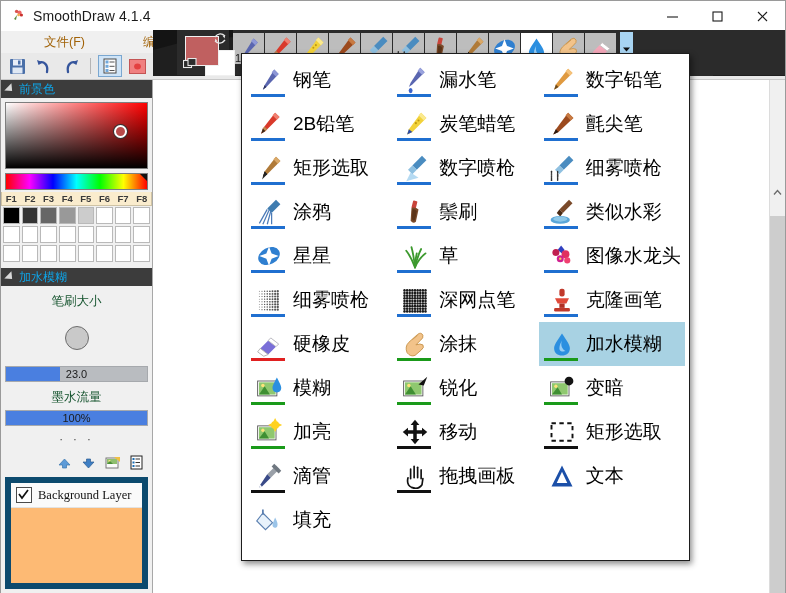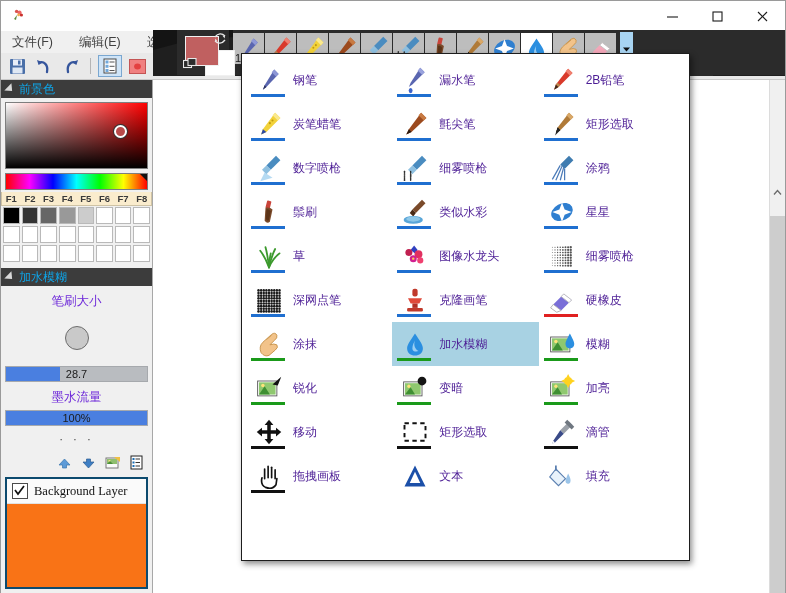--- a/index.html
+++ b/index.html
@@ -15,21 +15,21 @@
   .titlebar{height:30px;display:flex;align-items:center;background:#ffffff;position:relative;}
   .title-icon{width:16px;height:16px;margin-left:9px;margin-right:7px;position:relative;flex:none;}
   .title-icon .flower{position:absolute;left:1px;top:0px;width:14px;height:14px;}
   .title-text{font-size:14px;color:#1b1b1b;letter-spacing:.1px;}
   .wbtns{position:absolute;right:0;top:0;height:30px;display:flex;}
   .wbtn{width:45px;height:30px;display:flex;align-items:center;justify-content:center;cursor:default;}
   .wbtn svg{display:block;}
 
   
   .menubar{height:22px;display:flex;align-items:center;background:#f0f0f0;padding-left:8px;gap:20px;}
-  .menu-item{font-size:12.5px;color:#404040;cursor:default;padding:2px 3px;}
+  .menu-item{font-size:12.5px;color:#a16207;cursor:default;padding:2px 3px;margin-left:32px;}
 
   
   .icontool{height:26px;background:#e9e9e9;display:flex;align-items:center;padding-left:4px;gap:3px;
             border-bottom:1px solid #c8c8c8;}
   .itbtn{width:24px;height:22px;display:flex;align-items:center;justify-content:center;}
   .itbtn.sel{background:#cfe4f7;border:1px solid #7aa7d0;box-sizing:border-box;}
   .itsep{width:1px;height:16px;background:#b5b5b5;margin:0 4px;}
 
   
   .body-row{display:flex;height:515px;}
@@ -55,32 +55,32 @@
       background:linear-gradient(to right,#ff0000,#ff00ff,#0000ff,#00ffff,#00ff00,#ffff00,#ff0000);}
   .hue-mark{position:absolute;right:0;top:0;width:0;height:0;border-top:7px solid #111;border-left:7px solid transparent;}
 
   .fkeys{display:flex;background:#faeccd;border:1px solid #cfc3a5;border-top:none;box-sizing:border-box;margin-top:2px;}
   .fkey{flex:1;text-align:center;font-size:9.5px;color:#3a3a3a;font-weight:bold;padding:1px 0;}
   .palgrid{padding:0 1px 2px 1px;}
   .palrow{display:flex;}
   .palcell{flex:1;height:17px;border:1px solid #b9b9b9;box-sizing:border-box;margin:1px;background:#fff;}
 
   .brushpanel{background:#f0f0f0;}
-  .bp-label{text-align:center;font-size:12.5px;color:#6d28d9;margin-top:7px;}
+  .bp-label{text-align:center;font-size:12.5px;color:#14532d;margin-top:7px;}
   .bp-preview{height:56px;display:flex;align-items:center;justify-content:center;}
   .bp-dot{width:22px;height:22px;border-radius:50%;background:#c9c9c9;border:1px solid #6d6d6d;}
   .slider{height:16px;margin:0 4px;background:#b9bcc0;position:relative;border:1px solid #a6a9ad;box-sizing:border-box;}
   .slider .fill{position:absolute;left:0;top:0;bottom:0;background:#4a7fe0;}
   .slider .val{position:absolute;inset:0;display:flex;align-items:center;justify-content:center;
                font-size:11px;color:#1b1b1b;}
   .slider.full .fill{width:100%;}
   .dots{text-align:center;font-size:13px;color:#555;letter-spacing:3px;margin:5px 0 6px 0;}
 
   .layerbar{display:flex;justify-content:flex-end;align-items:center;gap:9px;padding:3px 8px 3px 0;background:#f0f0f0;}
-  .layerlist{margin:0 4px;border:2px solid #0c4a6e;background:#f97316;flex:1;min-height:0;}
+  .layerlist{margin:0 4px;border:6px solid #0c4a6e;background:#fdba74;flex:1;min-height:0;}
   .layeritem{display:flex;align-items:center;gap:6px;padding:4px 5px;background:#fafafa;border-bottom:1px solid #e2e2e2;}
   .cbx{width:14px;height:14px;border:1px solid #4a4a4a;background:#fff;position:relative;flex:none;}
   .cbx svg{position:absolute;left:1px;top:1px;}
   .layername{font-size:12.5px;color:#111;font-family:"Liberation Serif","DejaVu Serif",serif;}
 
   
   .canvaswrap{flex:1;position:relative;background:#ffffff;overflow:hidden;}
   .canvas-white{position:absolute;left:0;top:0;right:15px;bottom:0;background:#fff;}
   .vscroll{position:absolute;right:0;top:0;bottom:0;width:15px;background:#f0f0f0;border-left:1px solid #dcdcdc;}
   .vthumb{position:absolute;left:0;right:0;top:136px;height:calc(100% - 136px);background:#cdcdcd;}
@@ -103,21 +103,21 @@
   .flyout{position:absolute;left:240px;top:52px;width:449px;height:508px;z-index:40;
           background:#ffffff;border:1px solid #1d1d1d;box-sizing:border-box;
           box-shadow:2px 3px 6px rgba(0,0,0,.45);display:flex;flex-direction:column;}
   .flyout-hint{height:26px;background:#2b2b2b;color:#e8e8e8;font-size:13px;display:flex;align-items:center;
                padding-left:6px;flex:none;}
   .flyout-grid{flex:1;display:grid;grid-template-columns:1fr 1fr 1fr;grid-auto-rows:44px;
                padding:4px 4px 0 4px;overflow:hidden;}
   .tool-cell{display:flex;align-items:center;gap:9px;padding-left:8px;position:relative;cursor:default;}
   .tool-cell.sel{background:#a8d2e3;}
   .tool-ico{width:30px;height:30px;flex:none;display:flex;align-items:center;justify-content:center;}
-  .tool-name{font-size:12px;color:#4c1d95;white-space:nowrap;}
+  .tool-name{font-size:19px;color:#000000;white-space:nowrap;}
   .tool-underline{position:absolute;left:5px;bottom:5px;width:34px;height:3px;background:#1f6fd0;}
 
   
   .photo-strip{position:absolute;left:152px;top:29px;right:0;height:46px;z-index:10;overflow:hidden;background:#1a1a1a;}
   .photo-strip svg{position:absolute;left:0;top:-10px;}
 </style>
 </head>
 <body>
 
 <div class="app">
@@ -125,20 +125,21 @@
   <div class="titlebar">
     <div class="title-icon">
       <svg class="flower" width="14" height="14" viewBox="0 0 14 14">
         <path d="M3 11 L6 7 L5 12 Z" fill="#5a8a3a"></path>
         <circle cx="8.5" cy="4.5" r="2.1" fill="#e66"></circle>
         <circle cx="5.6" cy="3.4" r="1.7" fill="#d9534f"></circle>
         <circle cx="10.4" cy="7" r="1.6" fill="#c9302c"></circle>
         <circle cx="7.6" cy="6.9" r="1.4" fill="#f0ad4e"></circle>
       </svg>
     </div>
+    <div class="title-text">SmoothDraw 4.1.4</div>
     <div class="wbtns">
       <div class="wbtn">
         <svg width="13" height="13" viewBox="0 0 13 13">
             <line x1="1" y1="7" x2="12" y2="7" stroke="#1b1b1b" stroke-width="1.1"></line>
           </svg>
       </div>
       <div class="wbtn">
         <svg width="13" height="13" viewBox="0 0 13 13">
             <rect x="2" y="2" width="9" height="9" fill="none" stroke="#1b1b1b" stroke-width="1.1"></rect>
           </svg>
@@ -262,21 +263,21 @@
         <span class="tri"></span>
         <span class="ph-label">加水模糊</span>
       </div>
       <div class="brushpanel">
         <div class="bp-label">笔刷大小</div>
         <div class="bp-preview">
           <div class="bp-dot"></div>
         </div>
         <div class="slider">
           <div class="fill" id="sizefill" style="width: 38%; background: rgb(74, 127, 224);"></div>
-          <div class="val">28.7</div>
+          <div class="val">23.0</div>
         </div>
         <div class="bp-label">墨水流量</div>
         <div class="slider full" style="margin-top:4px;">
           <div class="fill" style="background: rgb(74, 127, 224);"></div>
           <div class="val">100%</div>
         </div>
         <div class="dots">· · ·</div>
       </div>
 
       <div class="layerbar">
@@ -514,20 +515,31 @@
         </div>
         <div class="tool-cell">
           <span class="tool-ico">
             <svg width="28" height="28" viewBox="0 0 32 32">
               <path d="M22 2 L27 7 L13 21 L9 24 L11 19 Z" fill="#5a66b0"></path>
               <path d="M22 2 L27 7 L24 10 L19 5 Z" fill="#9aa3dd"></path>
               <ellipse cx="11" cy="28" rx="2.2" ry="3" fill="#3d63c9"></ellipse>
             </svg>
           </span>
           <span class="tool-name">漏水笔</span>
+          <span class="tool-underline" style="background:#1f6fd0"></span>
+        </div>
+        <div class="tool-cell">
+          <span class="tool-ico">
+            <svg width="28" height="28" viewBox="0 0 32 32">
+              <path d="M23 3 L28 8 L12 24 L7 27 L9 21 Z" fill="#e09a40"></path>
+              <path d="M23 3 L28 8 L25 11 L20 6 Z" fill="#f5c27a"></path>
+              <path d="M7 27 L9 21 L12 24 Z" fill="#6b4a1c"></path>
+            </svg>
+          </span>
+          <span class="tool-name">数字铅笔</span>
           <span class="tool-underline" style="background:#1f6fd0"></span>
         </div>
         <div class="tool-cell">
           <span class="tool-ico">
             <svg width="28" height="28" viewBox="0 0 32 32">
               <path d="M23 3 L28 8 L12 24 L7 27 L9 21 Z" fill="#d93a2b"></path>
               <path d="M23 3 L28 8 L25 11 L20 6 Z" fill="#f08070"></path>
               <path d="M7 27 L9 21 L12 24 Z" fill="#3a2a18"></path>
               <path d="M12 24 L9 21 L11 19 L14 22 Z" fill="#b88a50"></path>
             </svg>

